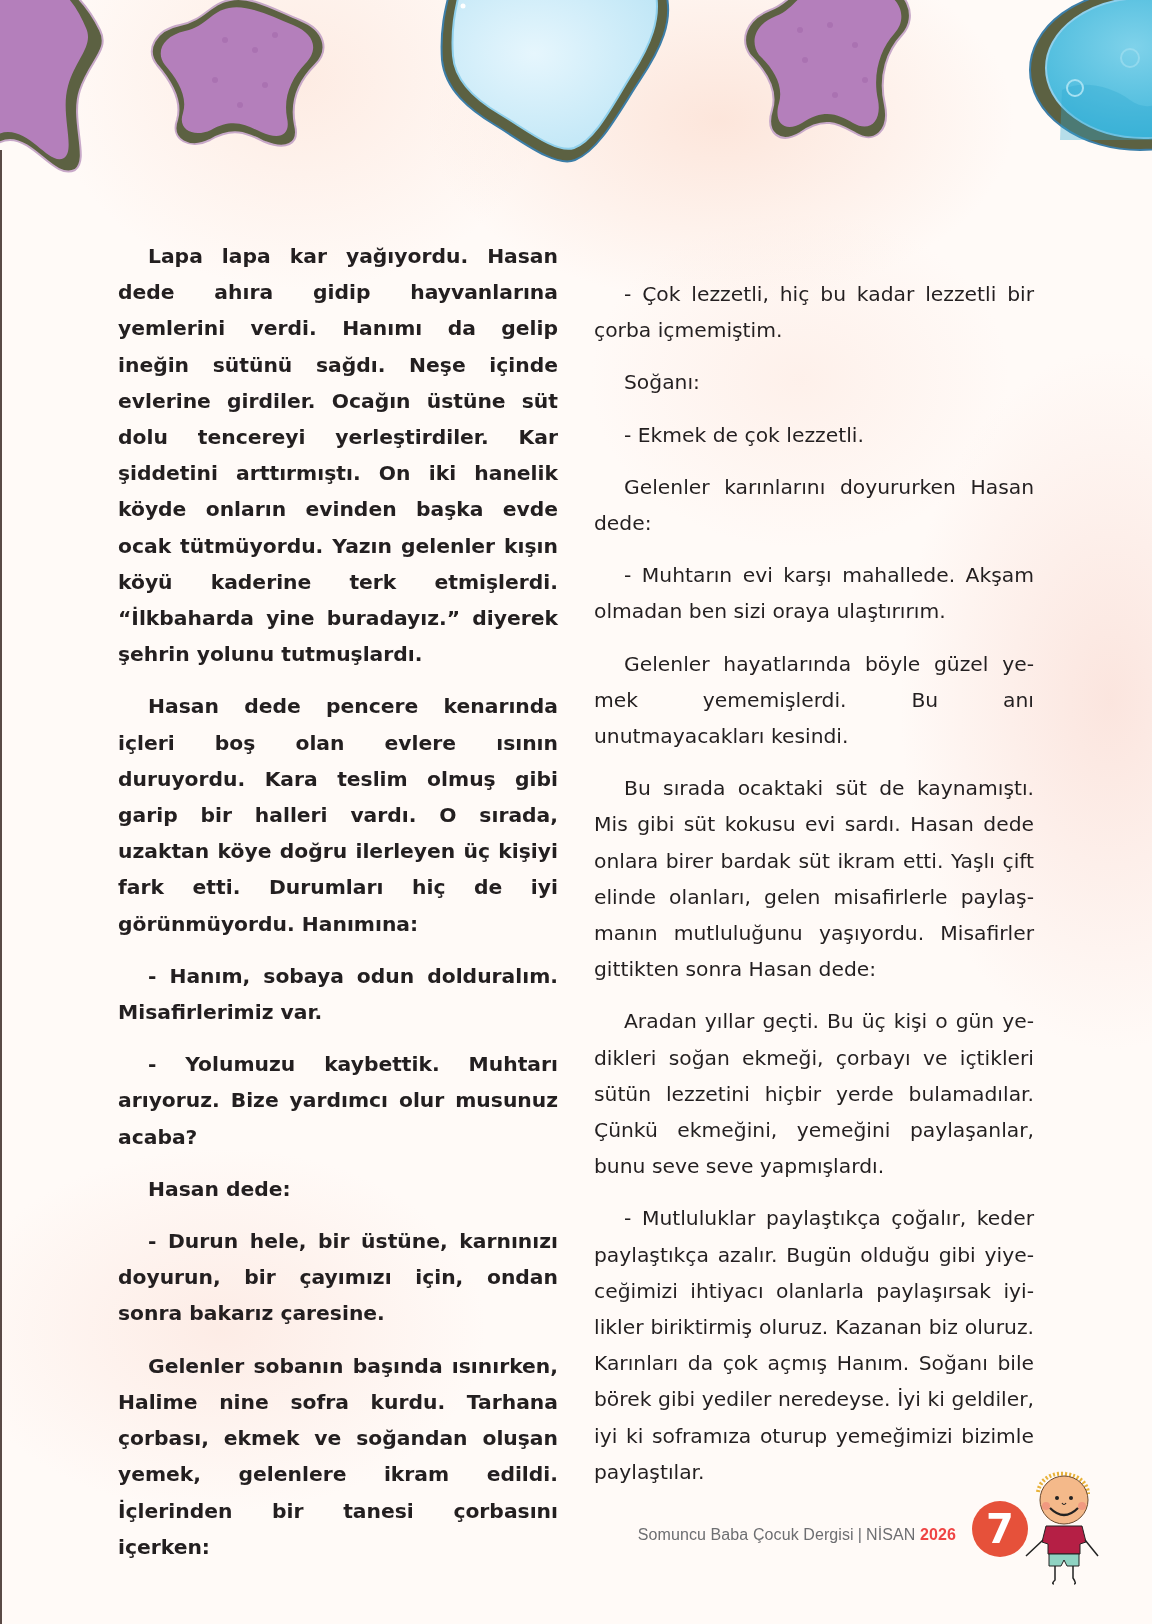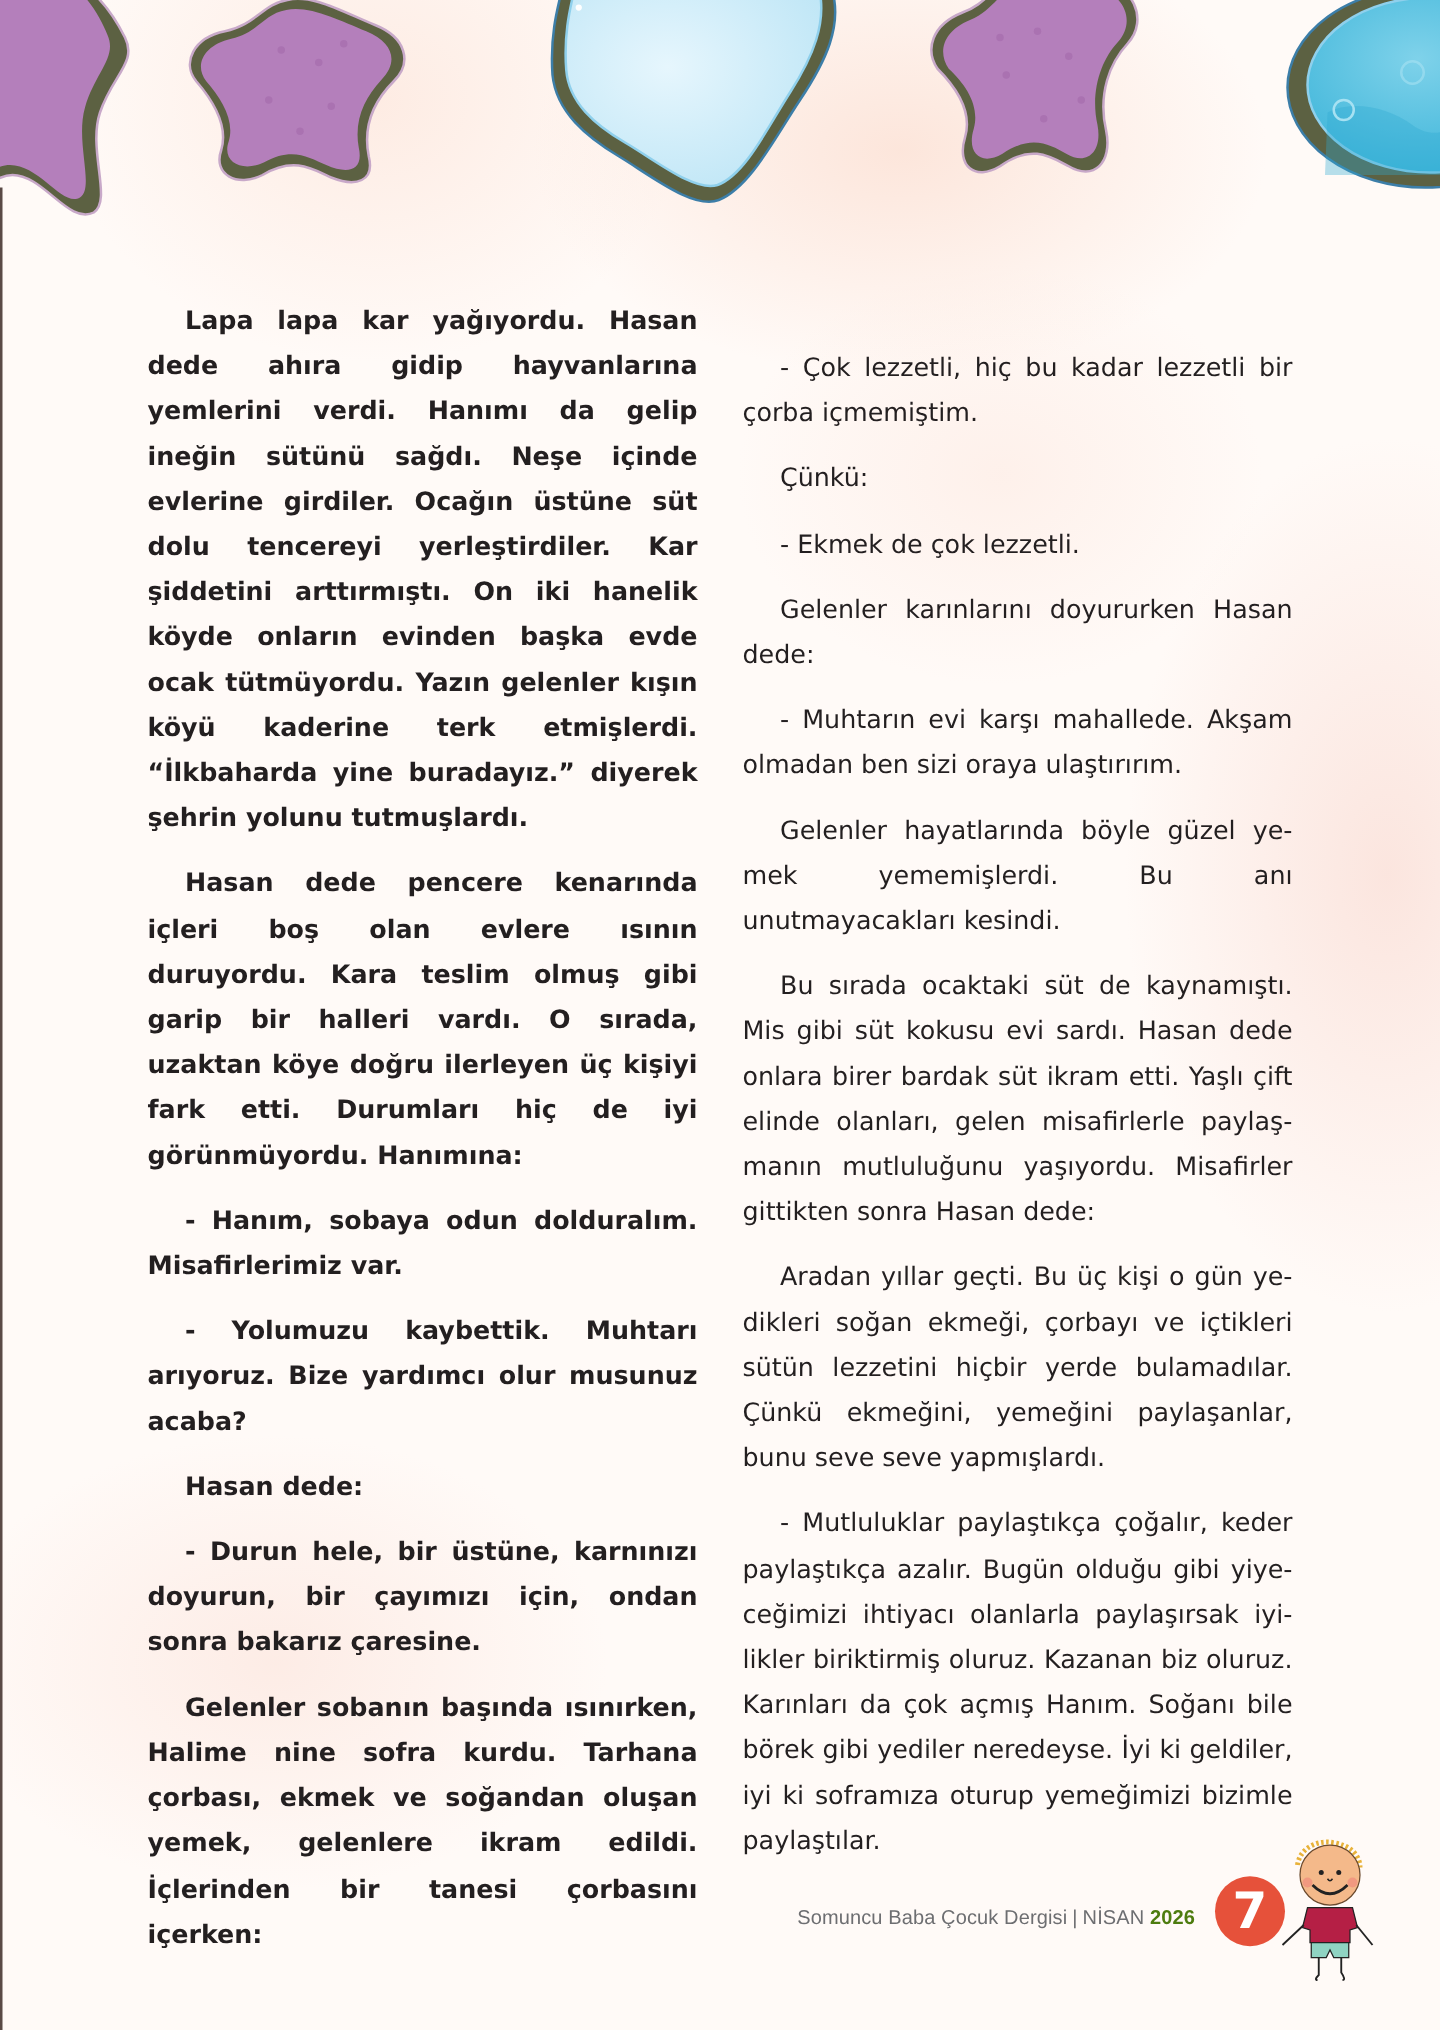--- a/index.html
+++ b/index.html
@@ -32,21 +32,21 @@
   .col-left { left: 118px; width: 440px; font-weight: bold; }
   .col-right { left: 594px; width: 440px; margin-top: 38px; }
   .column p { margin: 0 0 16px 0; text-indent: 30px; hyphens: manual; }
 
   .footer-text {
     position: absolute; right: 196px; top: 1526px;
     font-size: 16px; color: #6d6e71; letter-spacing: 0.1px;
     font-family: "Liberation Sans", sans-serif;
   }
   .footer-text .sep { margin: 0 4px; }
-  .footer-text .year { font-weight: bold; color: #4d7c0f; }
+  .footer-text .year { font-weight: bold; color: #ef4444; }
   .page-badge {
     position: absolute; left: 972px; top: 1501px; width: 56px; height: 56px;
     border-radius: 50%; background: #e6513a;
     display: flex; align-items: center; justify-content: center;
     color: #fff; font-weight: bold; font-size: 40px;
     font-family: "DejaVu Sans", sans-serif;
   }
   .mascot { position: absolute; left: 1024px; top: 1470px; width: 80px; height: 116px; }
 </style>
 </head>
@@ -118,21 +118,21 @@
   <p>Hasan dede pencere kenarında içleri boş olan evlere ısının duruyordu. Kara tes­lim olmuş gibi garip bir halleri vardı. O sı­rada, uzaktan köye doğru ilerleyen üç kişiyi fark etti. Durumları hiç de iyi görünmüyor­du. Hanımına:</p>
   <p>- Hanım, sobaya odun dolduralım. Misa­firlerimiz var.</p>
   <p>- Yolumuzu kaybettik. Muhtarı arıyoruz. Bize yardımcı olur musunuz acaba?</p>
   <p>Hasan dede:</p>
   <p>- Durun hele, bir üstüne, karnınızı doyu­run, bir çayımızı için, ondan sonra bakarız çaresine.</p>
   <p>Gelenler sobanın başında ısınırken, Ha­lime nine sofra kurdu. Tarhana çorbası, ek­mek ve soğandan oluşan yemek, gelenlere ikram edildi. İçlerinden bir tanesi çorbasını içerken:</p>
 </div>
 
 <div class="column col-right">
   <p>- Çok lezzetli, hiç bu kadar lezzetli bir çorba içmemiştim.</p>
-  <p>Çünkü:</p>
+  <p>Soğanı:</p>
   <p>- Ekmek de çok lezzetli.</p>
   <p>Gelenler karınlarını doyururken Hasan dede:</p>
   <p>- Muhtarın evi karşı mahallede. Akşam olmadan ben sizi oraya ulaştırırım.</p>
   <p> Gelenler hayatlarında böyle güzel ye­mek yememişlerdi. Bu anı unutmayacakları kesindi.</p>
   <p>Bu sırada ocaktaki süt de kaynamıştı. Mis gibi süt kokusu evi sardı. Hasan dede onlara birer bardak süt ikram etti. Yaşlı çift elinde olanları, gelen misafirlerle paylaş­manın mutluluğunu yaşıyordu. Misafirler gittikten sonra Hasan dede:</p>
   <p>Aradan yıllar geçti. Bu üç kişi o gün ye­dikleri soğan ekmeği, çorbayı ve içtikleri sütün lezzetini hiçbir yerde bulamadılar. Çünkü ekmeğini, yemeğini paylaşanlar, bunu seve seve yapmışlardı.</p>
   <p>- Mutluluklar paylaştıkça çoğalır, keder paylaştıkça azalır. Bugün olduğu gibi yiye­ceğimizi ihtiyacı olanlarla paylaşırsak iyi­likler biriktirmiş oluruz. Kazanan biz oluruz. Karınları da çok açmış Hanım. Soğanı bile börek gibi yediler neredeyse. İyi ki geldiler, iyi ki soframıza oturup yemeğimizi bizimle paylaştılar.</p>
 </div>
 
 <div class="footer-text">

